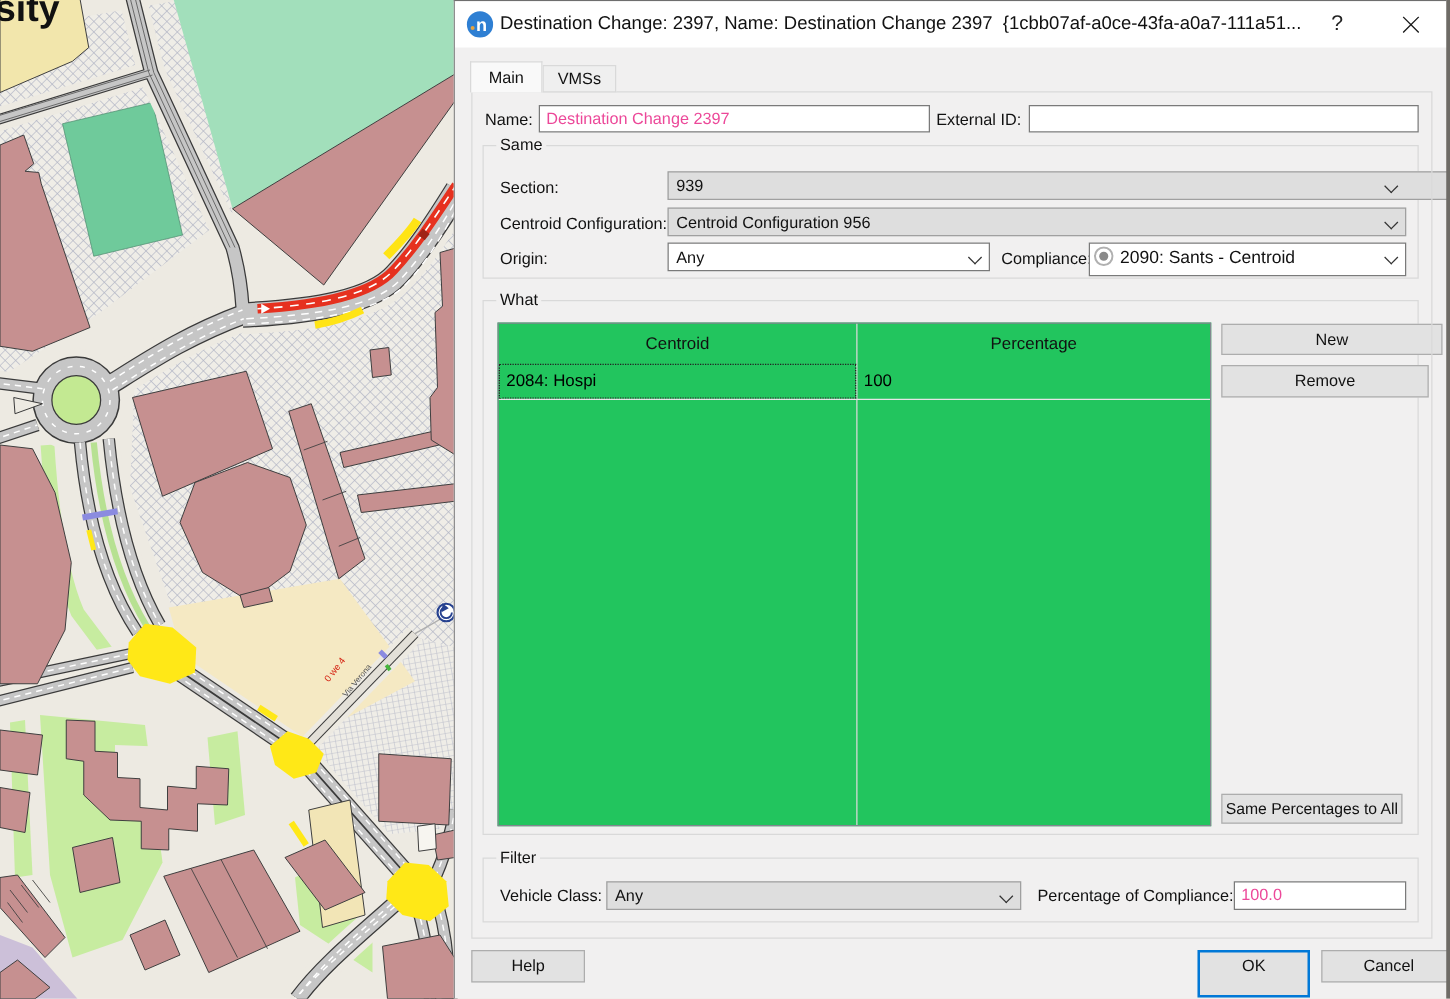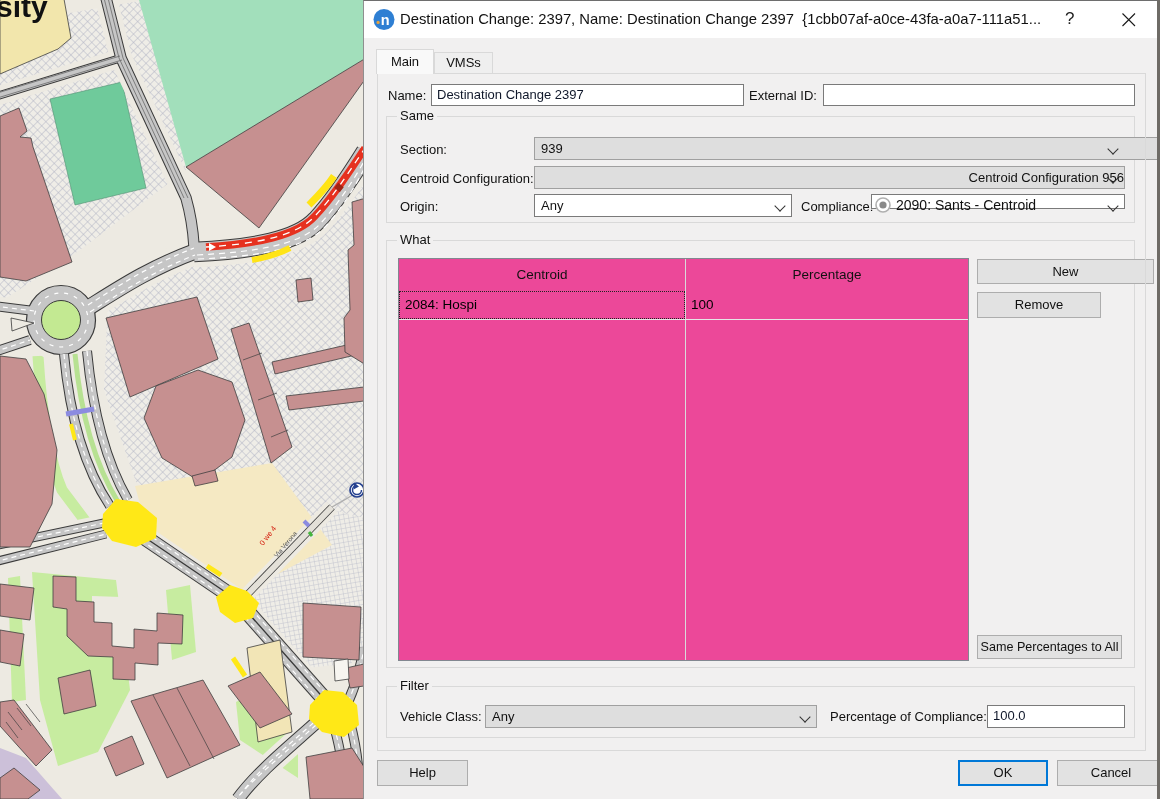--- a/index.html
+++ b/index.html
@@ -13,21 +13,21 @@
   .abs{position:absolute;}
   #titlebar{left:0;top:0;width:794px;height:37px;background:#ffffff;}
   #title{left:36px;top:0;height:37px;line-height:37px;font-size:14.8px;color:#111;white-space:nowrap;}
   #helpq{left:701px;top:0;height:37px;line-height:36px;font-size:17px;color:#222;}
   .tab{box-sizing:border-box;border:1px solid #D9D9D9;font-size:13px;color:#111;
        text-align:center;}
   #tabmain{left:12px;top:48px;width:58px;height:25px;background:#F9F9F9;border-bottom:none;line-height:24px;z-index:3;}
   #tabvms{left:70px;top:51px;width:59px;height:22px;background:#EFEFEF;line-height:20px;z-index:2;}
   #pane{left:13px;top:72px;width:769px;height:678px;border:1px solid #D9D9D9;box-sizing:border-box;z-index:1;}
   .lab{font-size:13px;color:#111;white-space:nowrap;}
-  .input{box-sizing:border-box;background:#fff;border:1px solid #7a7a7a;font-size:13px;color:#0f172a;
+  .input{box-sizing:border-box;background:#fff;border:1px solid #7a7a7a;font-size:13px;color:#ec4899;
          line-height:20px;padding-left:5px;white-space:nowrap;overflow:hidden;}
   .combo{box-sizing:border-box;font-size:13px;color:#111;line-height:21px;padding-left:6px;white-space:nowrap;}
   .cgray{background:#DEDEDE;border:1px solid #A0A0A0;}
   .cwhite{background:#fff;border:1px solid #7a7a7a;}
   .chev{position:absolute;width:7px;height:7px;border-right:1.3px solid #333;border-bottom:1.3px solid #333;
         transform:rotate(45deg);}
   .grp{box-sizing:border-box;border:1px solid #D9D9D9;}
   .leg{background:#F1F0F0;padding:0 3px;font-size:13px;color:#111;line-height:14px;}
   .btn{box-sizing:border-box;background:#E2E2E2;border:1px solid #ADADAD;font-size:13px;color:#111;
        text-align:center;}
@@ -245,52 +245,52 @@
   <div class="abs input" style="left:67px;top:83px;width:313px;height:22px;">Destination Change 2397</div>
   <div class="abs lab" style="left:385px;top:87px;">External ID:</div>
   <div class="abs input" style="left:459px;top:83px;width:312px;height:22px;"></div>
 
   <div class="abs grp" style="left:22px;top:115px;width:749px;height:107px;"></div>
   <div class="abs leg" style="left:33px;top:108px;">Same</div>
   <div class="abs lab" style="left:36px;top:141px;">Section:</div>
   <div class="abs combo cgray" style="left:170px;top:136px;width:662px;height:23px;">939</div>
   <div class="chev" style="left:745px;top:144px;"></div>
   <div class="abs lab" style="left:36px;top:170px;">Centroid Configuration:</div>
-  <div class="abs combo cgray" style="left:170px;top:165px;width:591px;height:23px;text-align:right;">Centroid Configuration 956</div>
+  <div class="abs combo cgray" style="left:170px;top:165px;width:591px;height:23px;">Centroid Configuration 956</div>
   <div class="chev" style="left:745px;top:173px;"></div>
   <div class="abs lab" style="left:36px;top:198px;">Origin:</div>
   <div class="abs combo cwhite" style="left:170px;top:193px;width:258px;height:23px;">Any</div>
   <div class="chev" style="left:412px;top:201px;"></div>
   <div class="abs lab" style="left:437px;top:198px;">Compliance:</div>
-  <div class="abs combo cwhite" style="left:507px;top:193px;width:254px;height:15px;padding-left:24px;font-size:14px;">2090: Sants - Centroid</div>
+  <div class="abs combo cwhite" style="left:507px;top:193px;width:254px;height:27px;padding-left:24px;font-size:14px;">2090: Sants - Centroid</div>
   <svg class="abs" style="left:511px;top:196px;" width="16" height="16">
     <circle cx="8" cy="8" r="7" fill="#fff" stroke="#B0B0B0" stroke-width="1.6"></circle>
     <circle cx="8" cy="8" r="3.6" fill="#8a8a8a"></circle>
   </svg>
   <div class="chev" style="left:745px;top:201px;"></div>
 
   <div class="abs grp" style="left:22px;top:239px;width:749px;height:428px;"></div>
   <div class="abs leg" style="left:33px;top:232px;">What</div>
-  <div class="abs" style="left:34px;top:257px;width:571px;height:403px;background:#ec4899;border:1px solid #828790;box-sizing:border-box;">
+  <div class="abs" style="left:34px;top:257px;width:571px;height:403px;background:#22c55e;border:1px solid #828790;box-sizing:border-box;">
     <div class="abs" style="left:286px;top:0;width:1px;height:401px;background:#D9D9D9;"></div>
     <div class="abs lab" style="left:0;top:0;width:286px;height:32px;line-height:32px;text-align:center;font-size:13.5px;">Centroid</div>
     <div class="abs lab" style="left:287px;top:0;width:282px;height:32px;line-height:32px;text-align:center;font-size:13.5px;">Percentage</div>
     <div class="abs" style="left:0;top:32px;width:286px;height:28px;border:1px dotted #222;box-sizing:border-box;font-size:13.5px;line-height:26px;padding-left:5px;">2084: Hospi</div>
     <div class="abs" style="left:292px;top:32px;font-size:13.5px;line-height:28px;">100</div>
     <div class="abs" style="left:0;top:60px;width:569px;height:1px;background:#E6E6E6;"></div>
   </div>
   <div class="abs btn" style="left:613px;top:258px;width:177px;height:25px;line-height:23px;">New</div>
-  <div class="abs btn" style="left:613px;top:291px;width:124px;height:26px;line-height:24px;text-align:center;">Remove</div>
+  <div class="abs btn" style="left:613px;top:291px;width:166px;height:26px;line-height:24px;text-align:center;">Remove</div>
   <div class="abs btn" style="left:613px;top:634px;width:145px;height:24px;line-height:22px;font-size:12.6px;">Same Percentages to All</div>
 
   <div class="abs grp" style="left:22px;top:685px;width:749px;height:52px;"></div>
   <div class="abs leg" style="left:33px;top:678px;">Filter</div>
   <div class="abs lab" style="left:36px;top:708px;">Vehicle Class:</div>
   <div class="abs combo cgray" style="left:121px;top:704px;width:332px;height:23px;">Any</div>
   <div class="chev" style="left:437px;top:712px;"></div>
   <div class="abs lab" style="left:466px;top:708px;">Percentage of Compliance:</div>
   <div class="abs input" style="left:623px;top:704px;width:138px;height:23px;">100.0</div>
 
   <div class="abs btn" style="left:13px;top:759px;width:91px;height:26px;line-height:24px;">Help</div>
-  <div class="abs btn" style="left:594px;top:759px;width:90px;height:26px;line-height:22px;border:2px solid #0078D7;">OK</div>
+  <div class="abs btn" style="left:594px;top:759px;width:90px;height:38px;line-height:22px;border:2px solid #0078D7;">OK</div>
   <div class="abs btn" style="left:693px;top:759px;width:108px;height:26px;line-height:24px;">Cancel</div>
 </div>
 <div id="edge"></div>
 
 </body></html>

